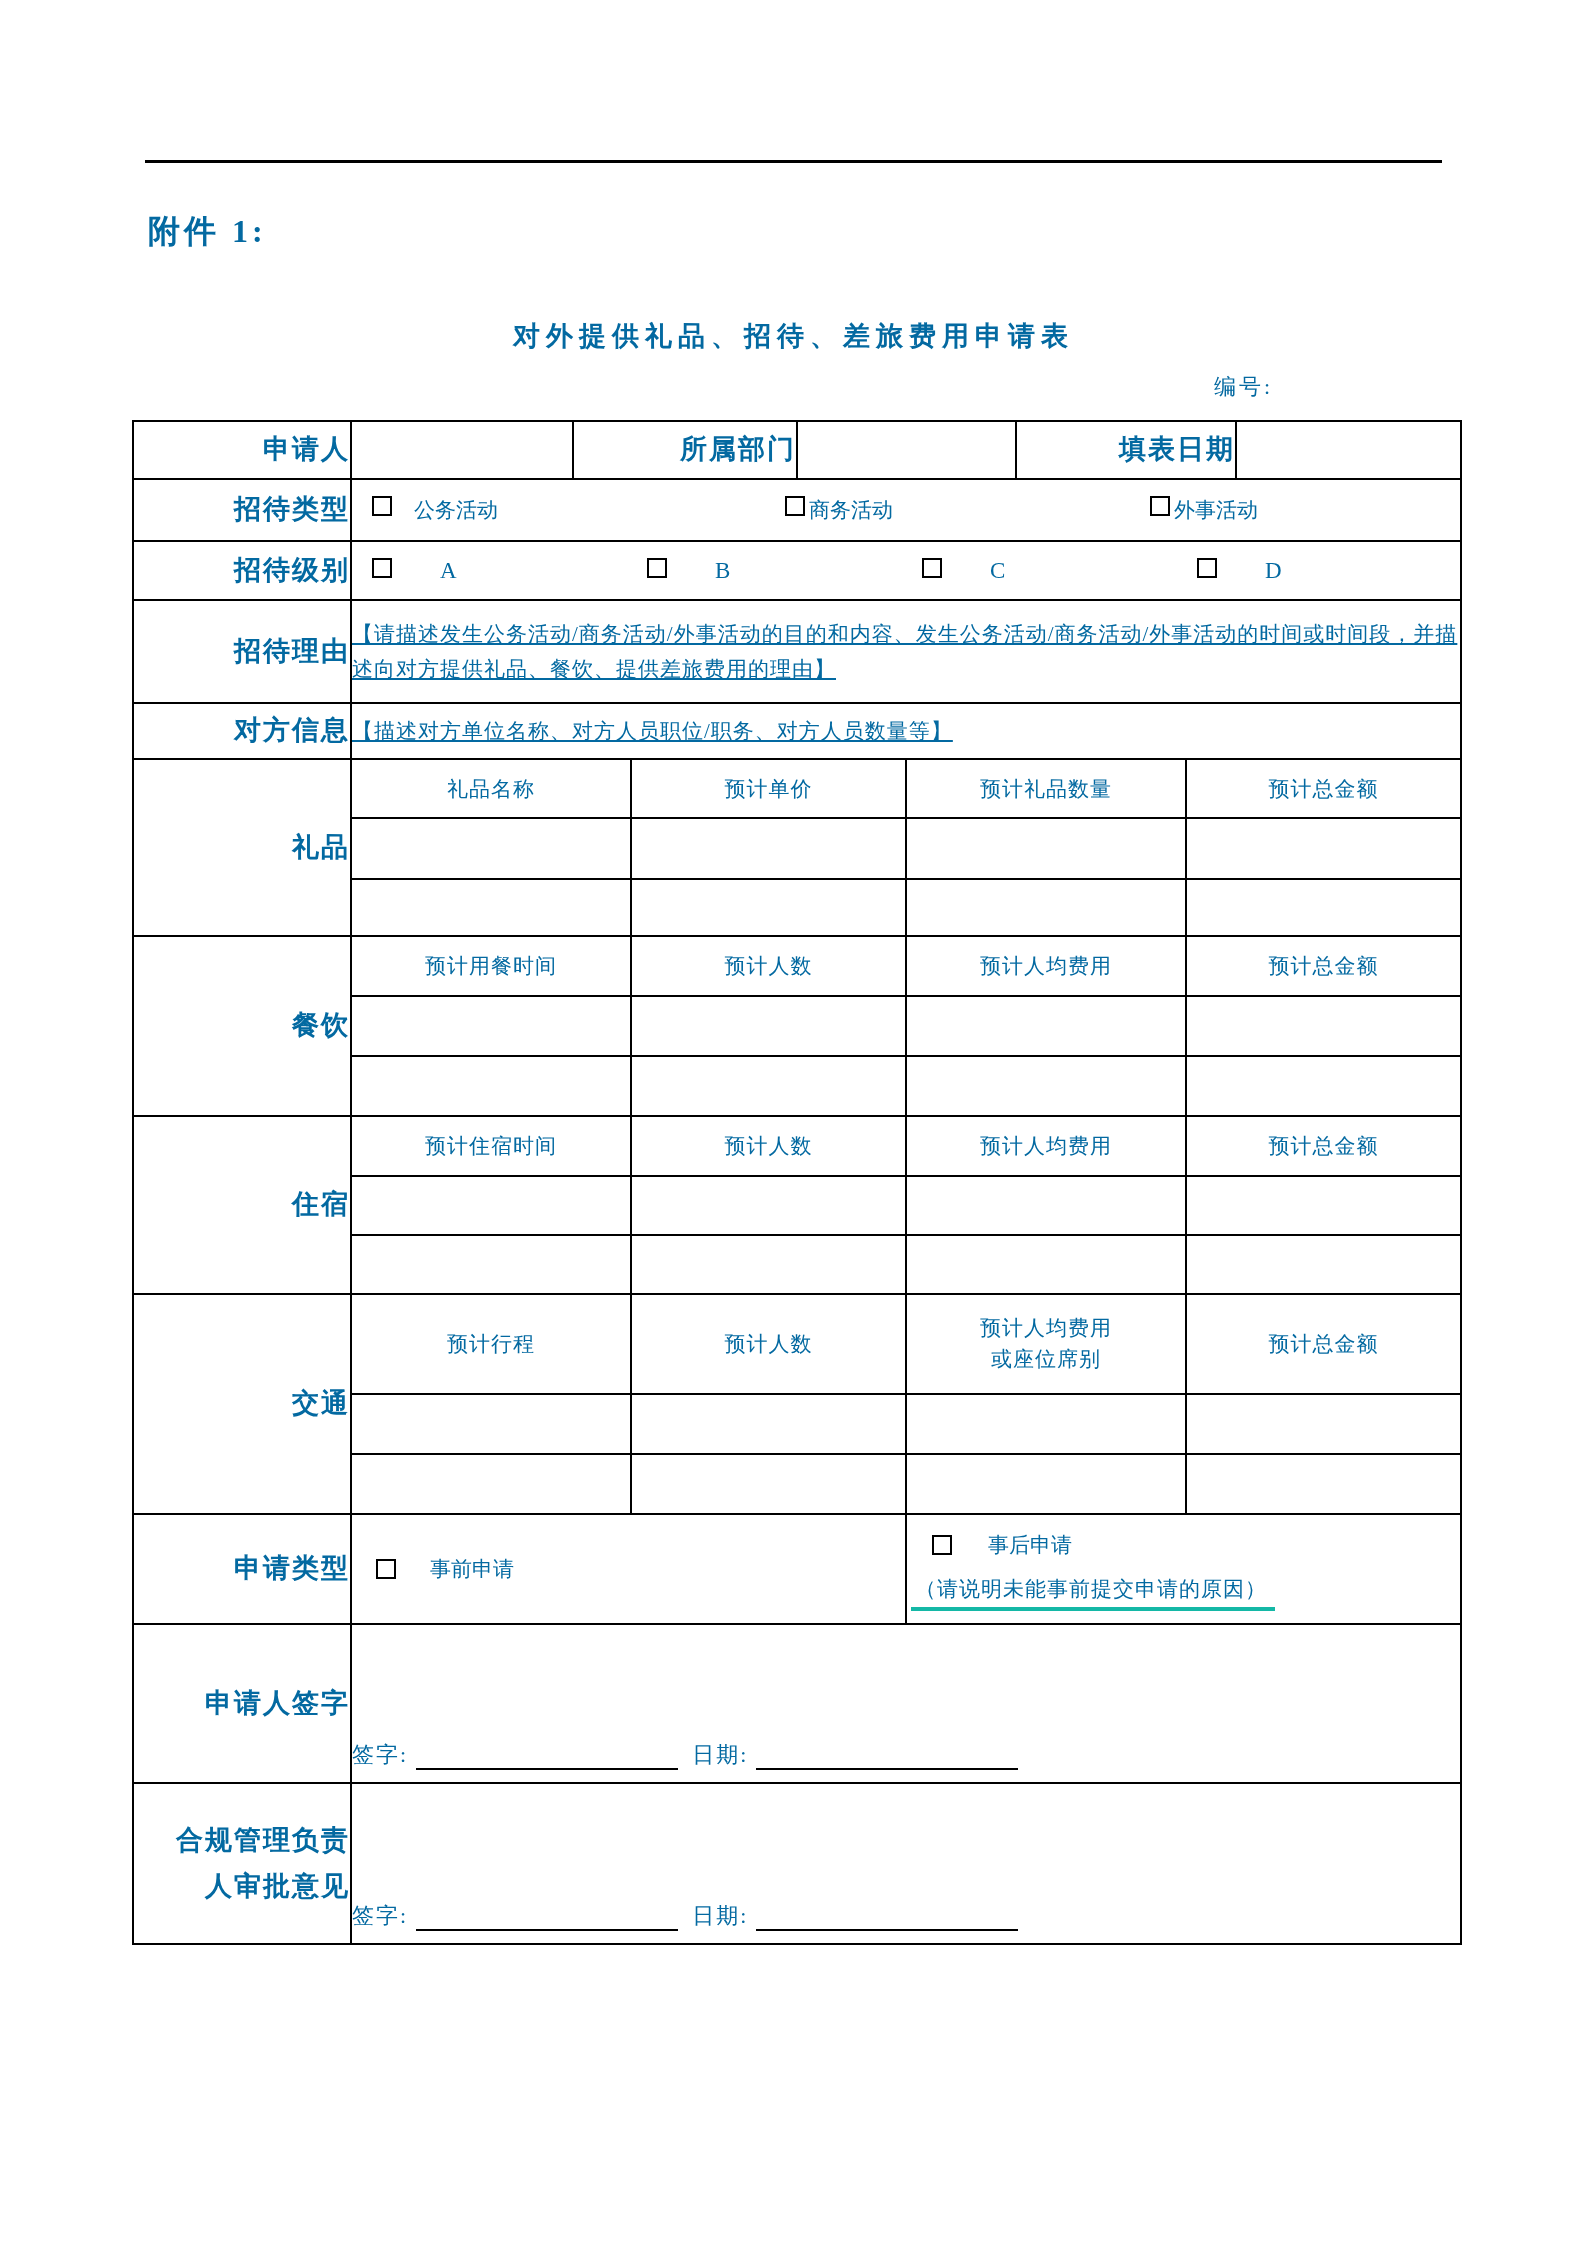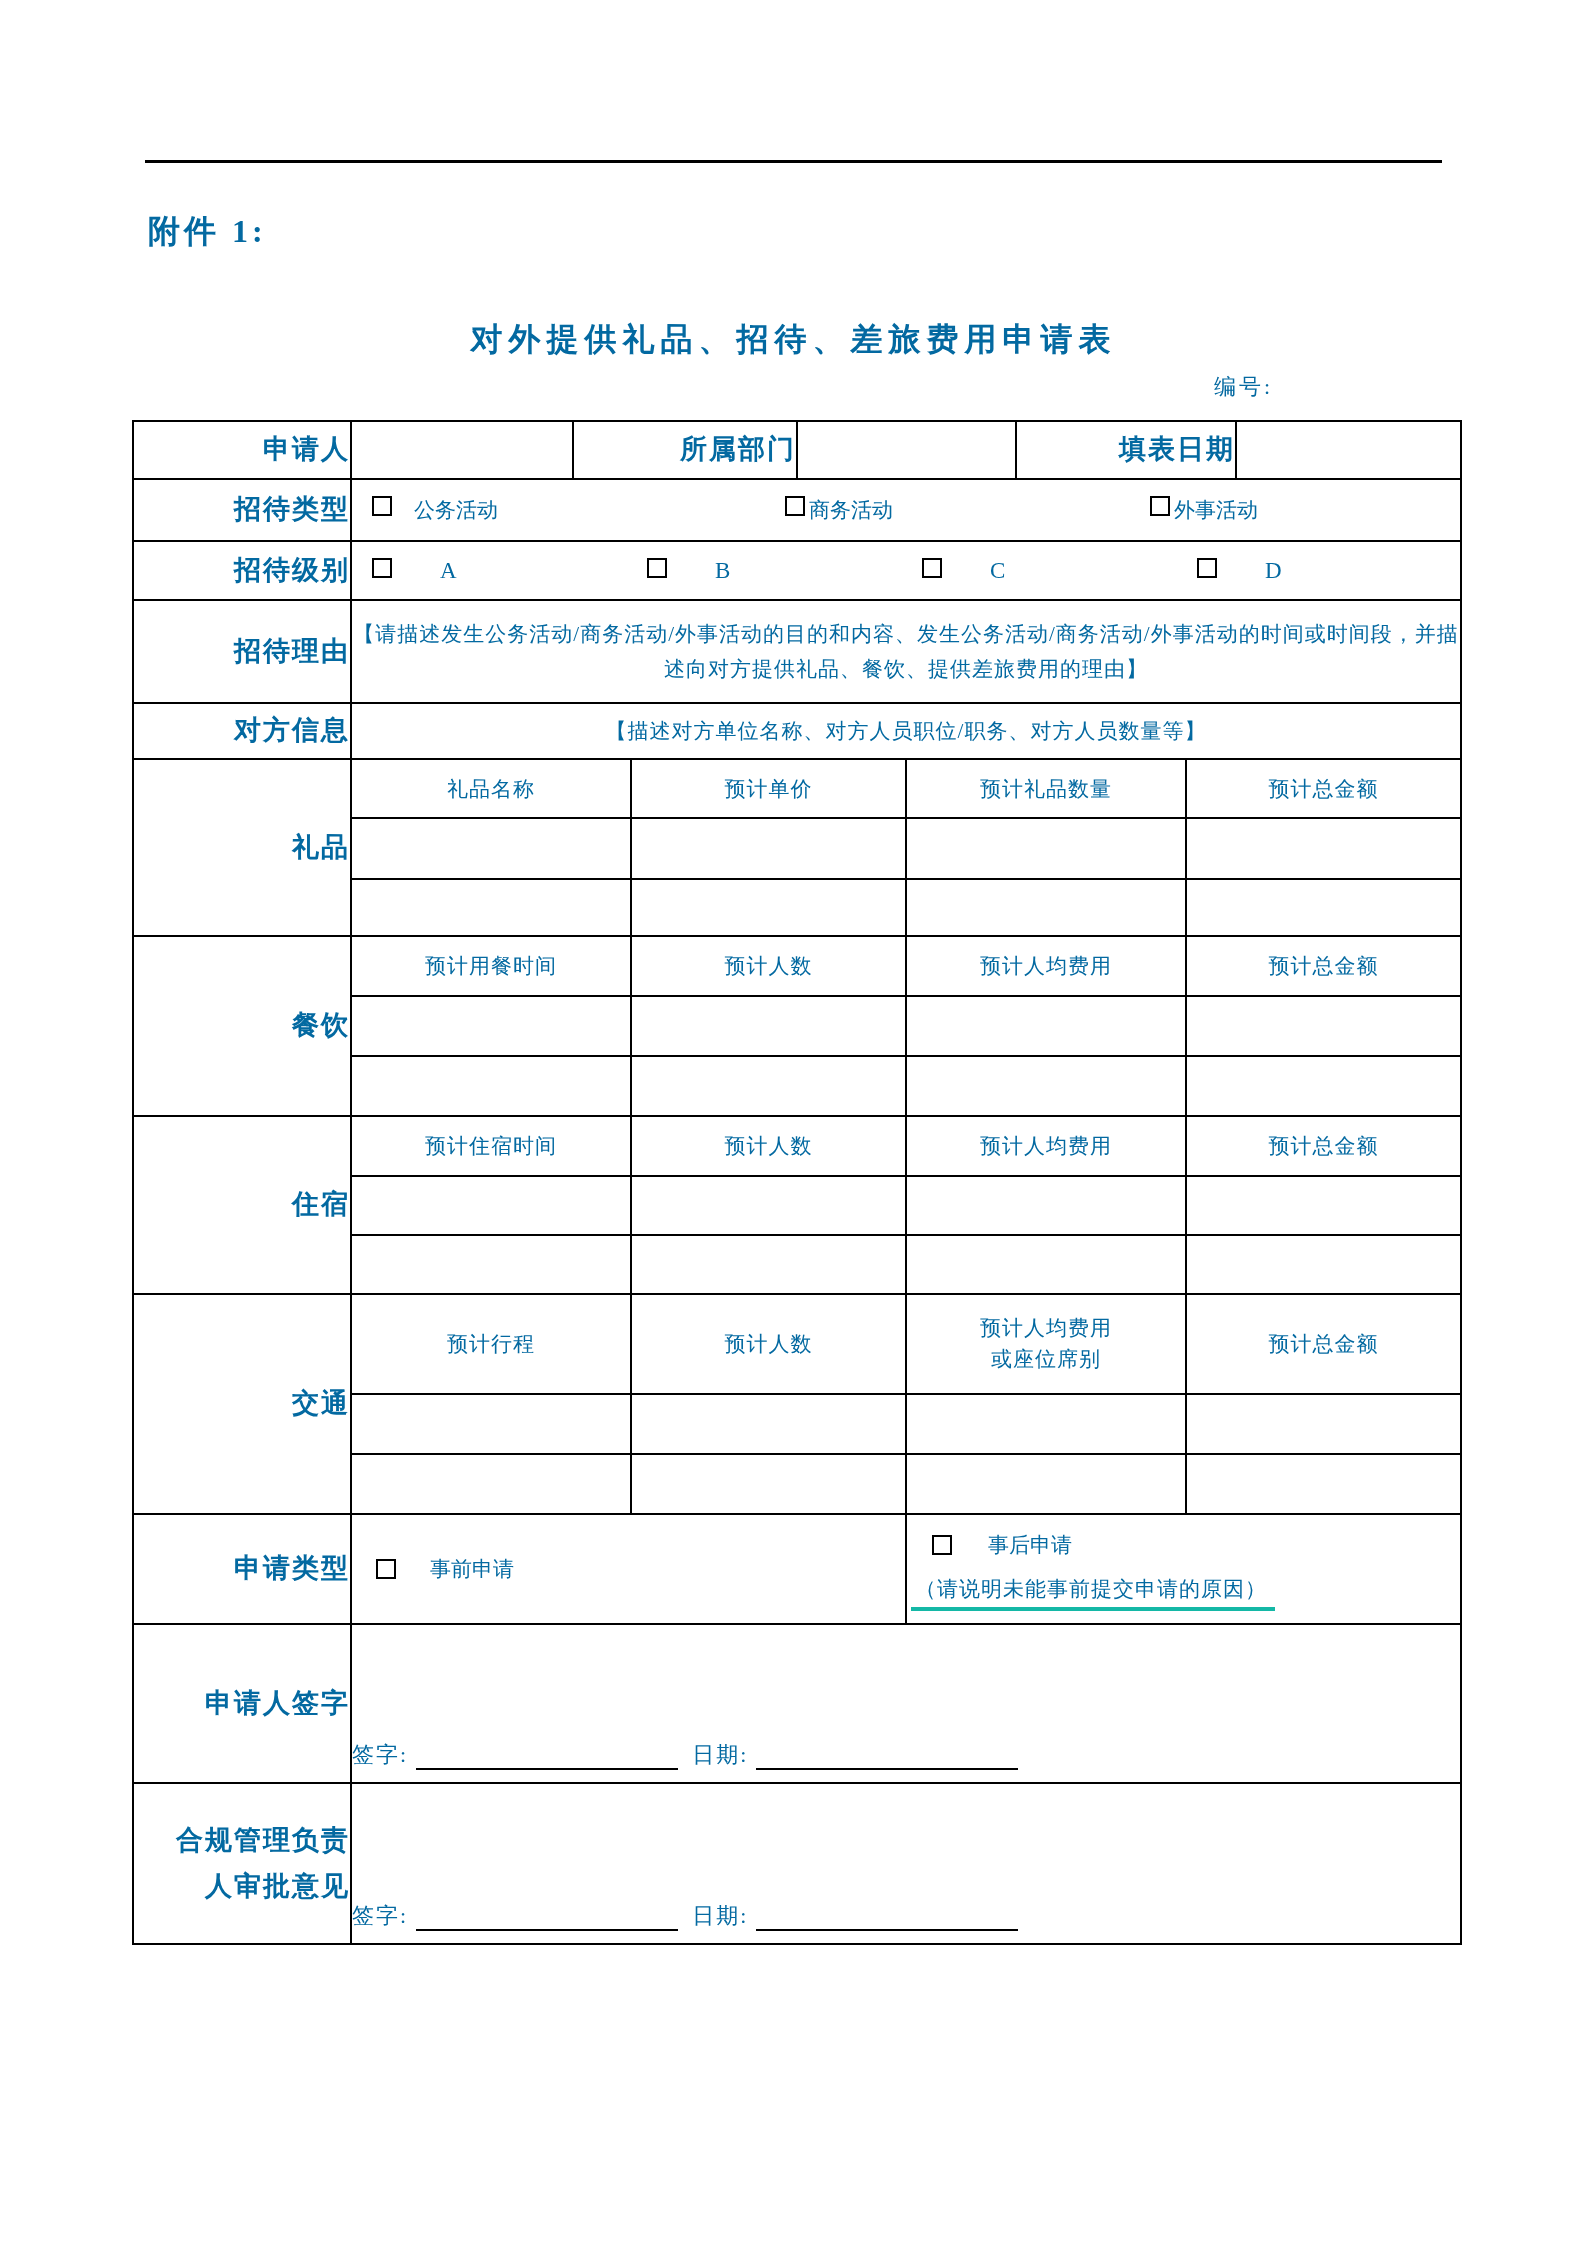--- a/index.html
+++ b/index.html
@@ -6,21 +6,21 @@
   .page {
     position:relative;
     width:1587px; height:2245px;
     background:#ffffff;
     color:#0369a1;
     font-family:"Liberation Serif","DejaVu Serif",serif;
     overflow:hidden;
   }
   .top-rule { position:absolute; left:145px; top:160px; width:1297px; height:3px; background:#000; }
   .attachment { position:absolute; left:148px; top:210px; font-size:32px; font-weight:bold; letter-spacing:4px; }
-  .doc-title { position:absolute; left:0; top:318px; width:1587px; text-align:center; font-size:32px; font-weight:bold; letter-spacing:6px; }
+  .doc-title { position:absolute; left:0; top:318px; width:1587px; text-align:center; font-size:27px; font-weight:bold; letter-spacing:6px; }
   .serial { position:absolute; left:1190px; top:372px; font-size:22px; letter-spacing:3px;margin-left:24px; }
 
   table.form {
     position:absolute; left:132px; top:420px; width:1328px;
     border-collapse:collapse; table-layout:fixed;
     font-size:21px;
   }
   table.form th, table.form td { border:2px solid #000; padding:0; }
   th.lbl { font-weight:bold; font-size:27px; letter-spacing:2px; text-align:right; vertical-align:middle; line-height:1.7; }
   td.hdr { text-align:center; vertical-align:middle; letter-spacing:1px; font-weight:normal; }
@@ -30,21 +30,21 @@
 
   td.optcell { position:relative; }
   .opt { position:absolute; top:50%; transform:translateY(-50%); display:flex; align-items:flex-start; white-space:nowrap; }
   .opt-type-1 { left:20px; }  .opt-type-1 .cbx { margin-right:22px; }
   .opt-type-2 { left:433px; } .opt-type-2 .cbx { margin-right:4px; }
   .opt-type-3 { left:798px; } .opt-type-3 .cbx { margin-right:4px; }
   .opt-lvl-1 { left:20px; }  .opt-lvl-2 { left:295px; } .opt-lvl-3 { left:570px; } .opt-lvl-4 { left:845px; }
   .opt-lvl .cbx { margin-right:48px; }
   .lvl-letter { font-size:23px; }
 
-  td.freetext { padding:6px 14px; text-align:center; vertical-align:middle; line-height:1.65; letter-spacing:1px; }
+  td.freetext { padding:6px 14px; text-align:left; vertical-align:middle; line-height:1.65; letter-spacing:1px;text-decoration:underline; }
 
   .twoline span { display:block; line-height:1.5; }
 
   td.pre-cell { vertical-align:middle; }
   .pre-line { display:flex; align-items:center; padding-left:24px; }
   .pre-line .cbx { margin-right:34px; }
 
   td.post-cell { position:relative; }
   .post-line { position:absolute; left:11px; top:16px; display:flex; align-items:center;margin-left:14px; }
   .post-line .cbx { margin-right:36px; }

